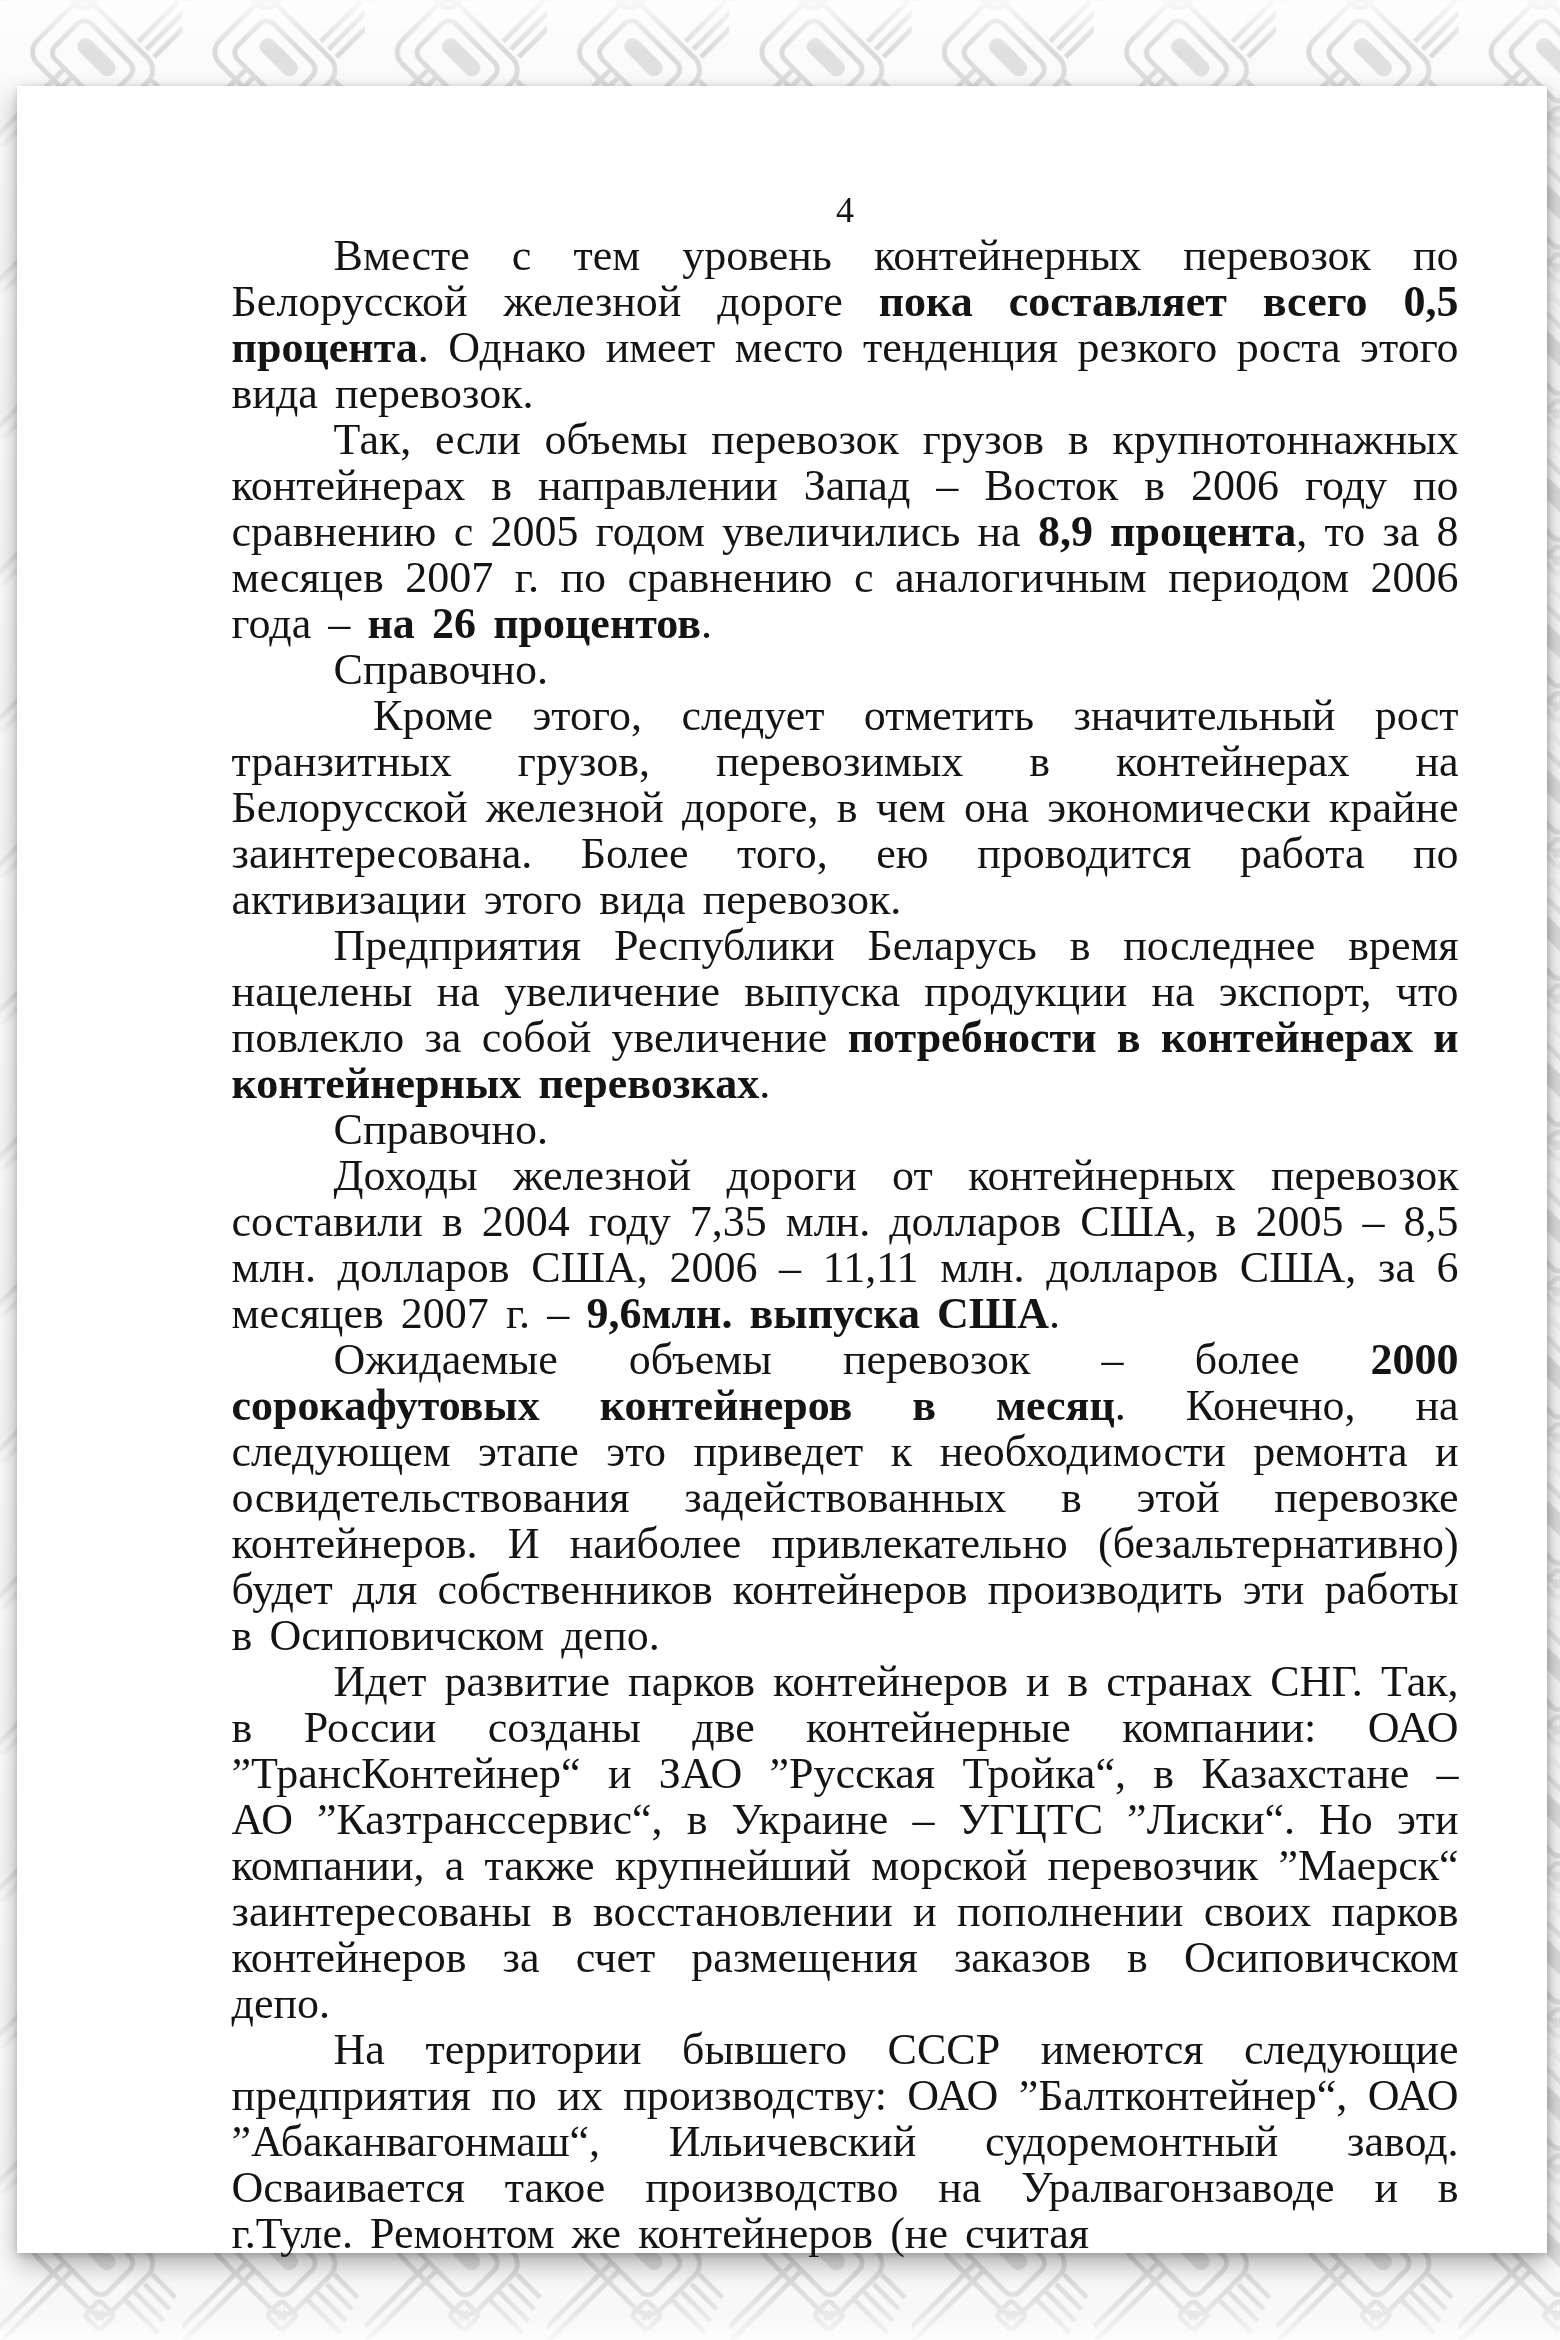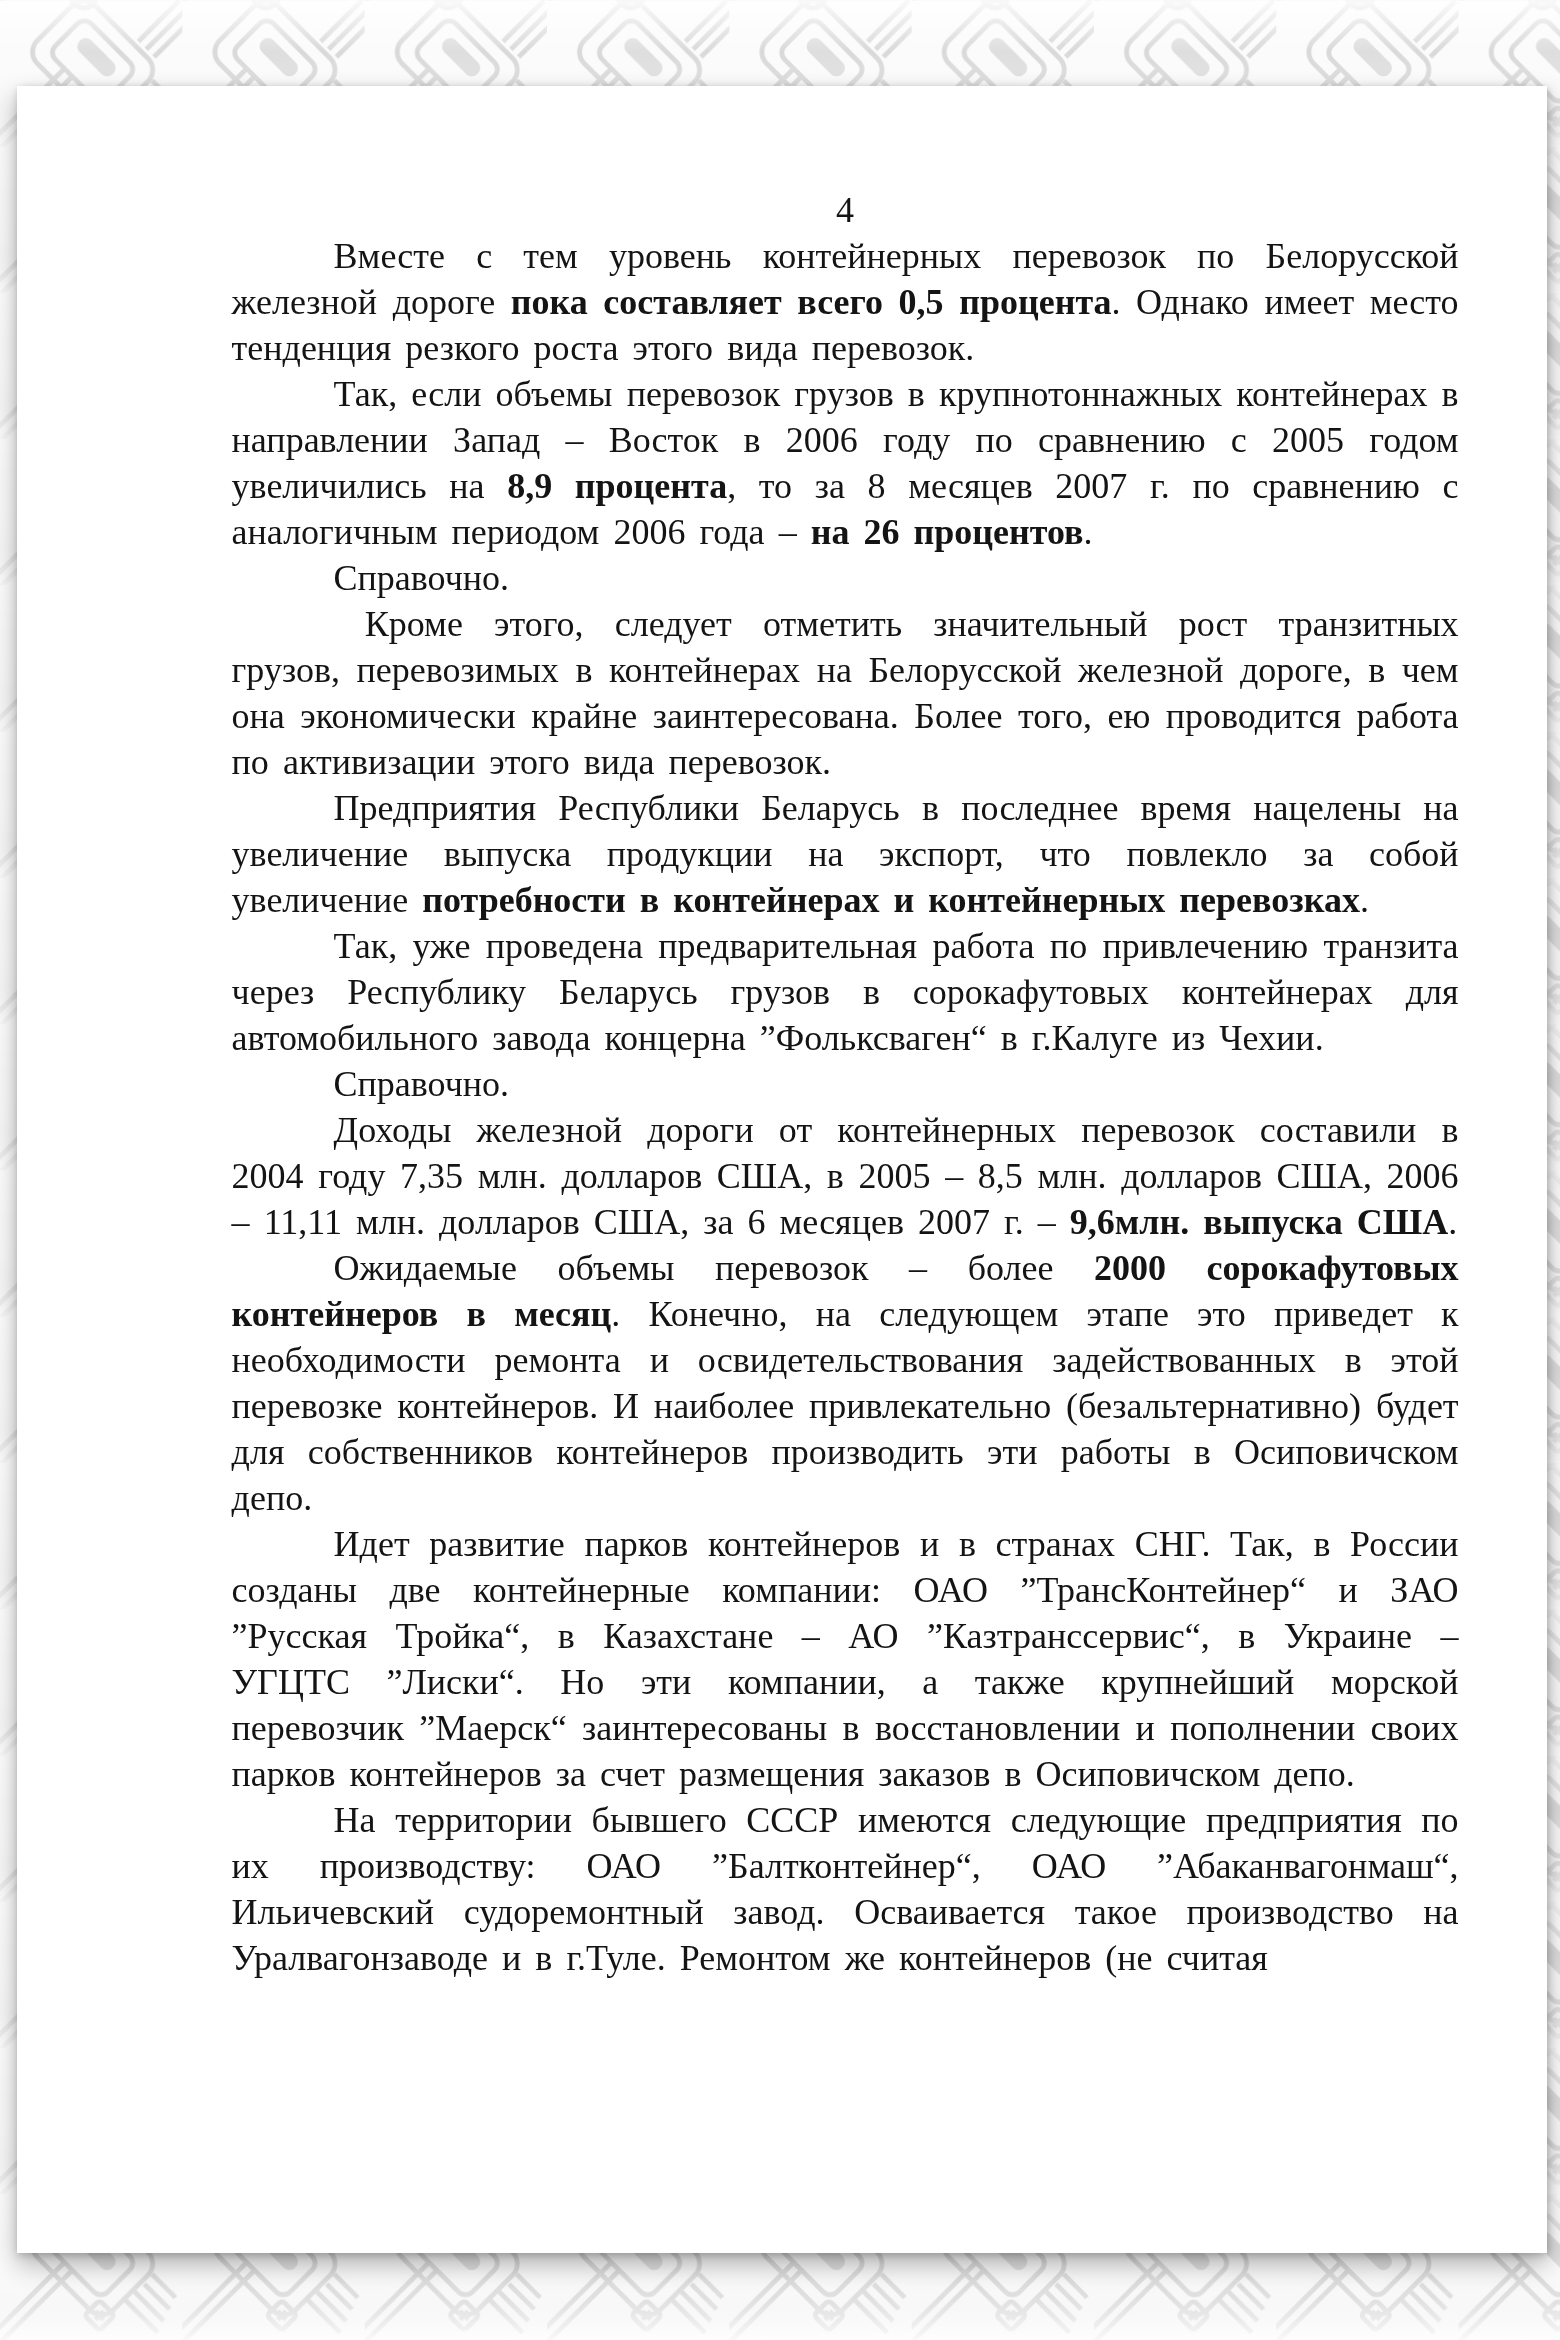--- a/index.html
+++ b/index.html
@@ -32,21 +32,21 @@
   .page-number {
     text-align: center;
     font-size: 36px;
     line-height: 46px;
     color: #141414;
   }
   .para {
     margin: 0;
     text-indent: 102px;
     text-align: justify;
-    font-size: 36px;
+    font-size: 44px;
     line-height: 46px;
     word-spacing: 0.14em;
     color: #141414;
   }
   .para.italic { }
   .bold { font-weight: bold; }
 </style>
 </head>
 <body>
 
@@ -87,21 +87,20 @@
 
 <div class="page">
   <div class="content">
     <div class="page-number">4</div>
     <div id="text-block">
         <p class="para"><span>Вместе с тем уровень контейнерных перевозок по Белорусской железной дороге </span><span class="bold">пока составляет всего 0,5 процента</span><span>. Однако имеет место тенденция резкого роста этого вида перевозок.</span></p>
         <p class="para"><span>Так, если объемы перевозок грузов в крупнотоннажных контейнерах в направлении Запад – Восток в 2006 году по сравнению с 2005 годом увеличились на </span><span class="bold">8,9 процента</span><span>, то за 8 месяцев 2007 г. по сравнению с аналогичным периодом 2006 года – </span><span class="bold">на 26 процентов</span><span>.</span></p>
         <p class="para italic"><span>Справочно.</span></p>
         <p class="para"><span>&nbsp;Кроме этого, следует отметить значительный рост транзитных грузов, перевозимых в контейнерах на Белорусской железной дороге, в чем она экономически крайне заинтересована. Более того, ею проводится работа по активизации этого вида перевозок.</span></p>
         <p class="para"><span>Предприятия Республики Беларусь в последнее время нацелены на увеличение выпуска продукции на экспорт, что повлекло за собой увеличение </span><span class="bold">потребности в контейнерах и контейнерных перевозках</span><span>.</span></p>
-        <p class="para"><span>Так, уже проведена предварительная работа по привлечению транзита через Республику Беларусь грузов в сорокафутовых контейнерах для автомобильного завода концерна ”Фольксваген“ в г.Калуге из Чехии.</span></p>
         <p class="para italic"><span>Справочно.</span></p>
         <p class="para italic"><span>Доходы железной дороги от контейнерных перевозок составили в 2004 году 7,35 млн. долларов США, в 2005 – 8,5 млн. долларов США, 2006 – 11,11 млн. долларов США, за 6 месяцев 2007 г. – </span><span class="bold">9,6млн. выпуска США</span><span>.</span></p>
         <p class="para"><span>Ожидаемые объемы перевозок – более </span><span class="bold">2000 сорокафутовых контейнеров в месяц</span><span>. Конечно, на следующем этапе это приведет к необходимости ремонта и освидетельствования задействованных в этой перевозке контейнеров. И наиболее привлекательно (безальтернативно) будет для собственников контейнеров производить эти работы в Осиповичском депо.</span></p>
         <p class="para"><span>Идет развитие парков контейнеров и в странах СНГ. Так, в России созданы две контейнерные компании: ОАО ”ТрансКонтейнер“ и ЗАО ”Русская Тройка“, в Казахстане – АО ”Казтранссервис“, в Украине – УГЦТС ”Лиски“. Но эти компании, а также крупнейший морской перевозчик ”Маерск“ заинтересованы в восстановлении и пополнении своих парков контейнеров за счет размещения заказов в Осиповичском депо.</span></p>
         <p class="para"><span>На территории бывшего СССР имеются следующие предприятия по их производству: ОАО ”Балтконтейнер“, ОАО ”Абаканвагонмаш“, Ильичевский судоремонтный завод. Осваивается такое производство на Уралвагонзаводе и в г.Туле. Ремонтом же контейнеров (не считая</span></p>
       </div>
   </div>
 </div>
 
 

